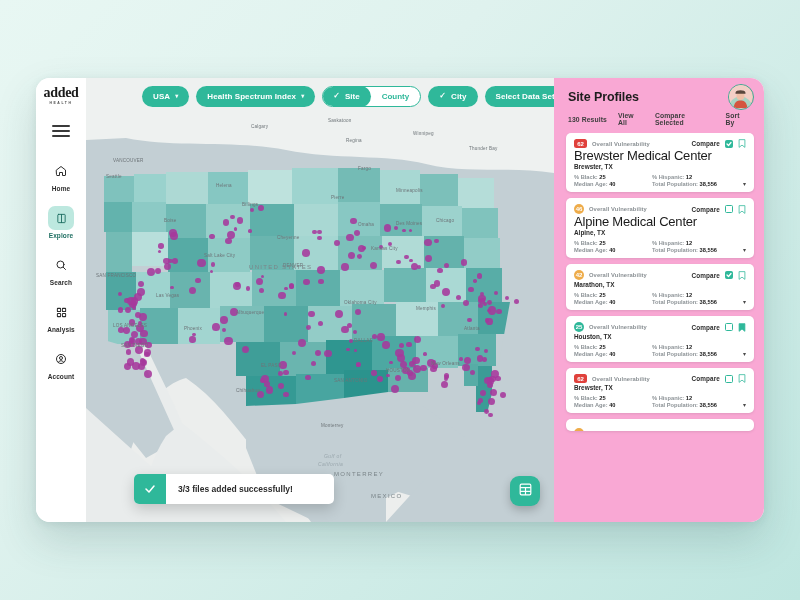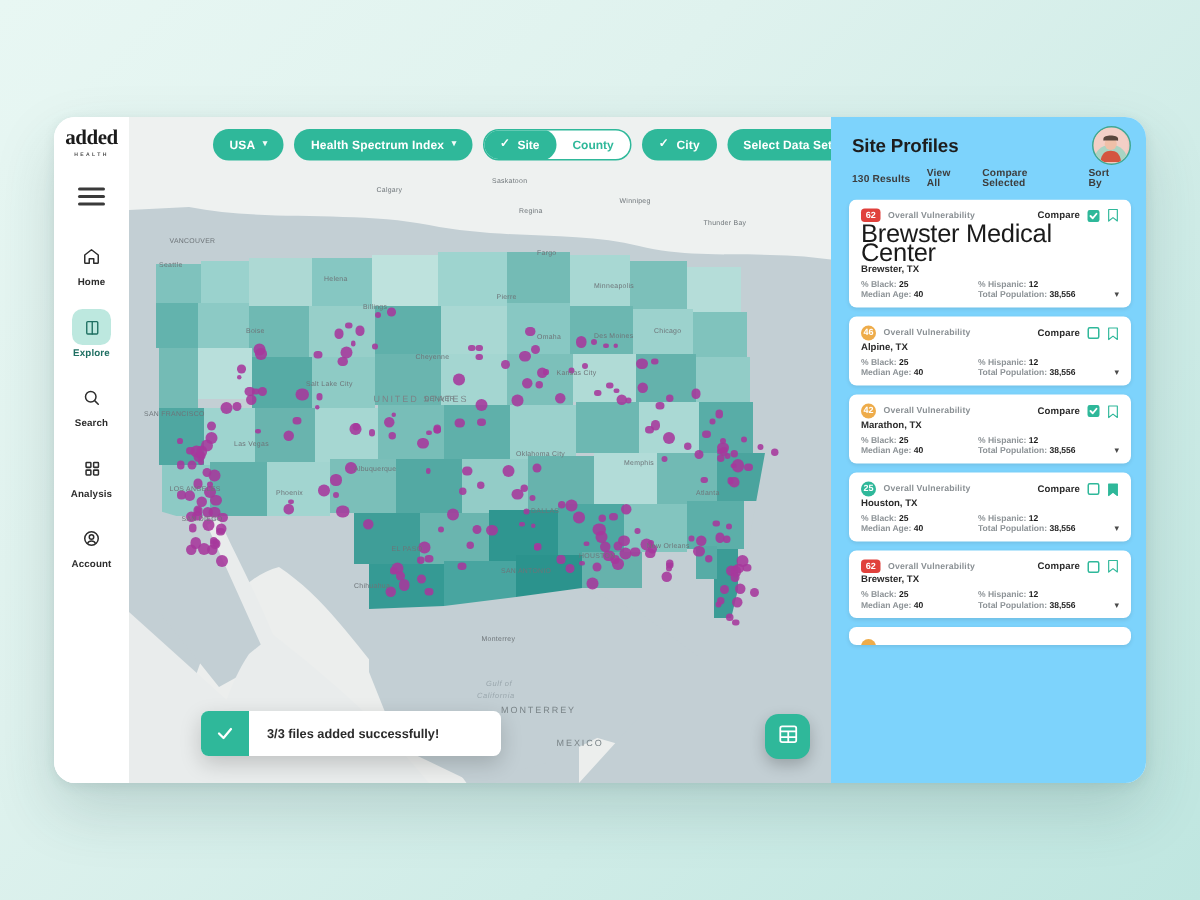--- a/index.html
+++ b/index.html
@@ -243,21 +243,21 @@
     display: flex; align-items: center; justify-content: center;
     box-shadow: 0 4px 10px rgba(0,0,0,0.22);
     cursor: pointer;
     z-index: 25;
     border: none;
   }
 
   
   .panel {
     flex: 1;
-    background: #7dd3fc;
+    background: #f9a8d4;
     position: relative;
     display: flex;
     flex-direction: column;
     overflow: hidden;
   }
   .panel-head { padding: 12px 14px 0 14px; position: relative; }
   .panel-title {
     font-size: 12.5px;
     font-weight: 700;
     color: #1d1d1d;
@@ -345,21 +345,21 @@
     display: inline-flex;
     align-items: center;
     justify-content: center;
     cursor: pointer;
     background: #fff;
   }
   .chk.on { background: #2fb89a; border-color: #2fb89a; }
   .bm { cursor: pointer; display: inline-flex; }
 
   .card-name {
-    font-size: 17px;
+    font-size: 13px;
     color: #1a1a1a;
     font-weight: 400;
     letter-spacing: -0.2px;
     margin-top: 1px;
     line-height: 13px;
   }
   .card-loc {
     font-size: 6.4px;
     color: #2b2b2b;
     font-weight: 700;
@@ -951,20 +951,21 @@
           <span class="chk ">
             
           </span>
           <span class="bm">
             <svg width="8" height="9" viewBox="0 0 24 28" fill="none" stroke="#2fb89a" stroke-width="2.4" stroke-linejoin="round">
                   <path d="M3 2h18v24l-9-7-9 7z"></path>
                 </svg>
           </span>
         </span>
       </div>
+      <div class="card-name">Alpine Medical Center</div>
       <div class="card-loc">Alpine, TX</div>
       <div class="stats">
         <span>% Black: <b>25</b></span>
         <span>% Hispanic: <b>12</b></span>
         <span>Median Age: <b>40</b></span>
         <span>Total Population: <b>38,556</b></span>
       </div>
       <span class="chev">▾</span>
     </div>
         <div class="card">

